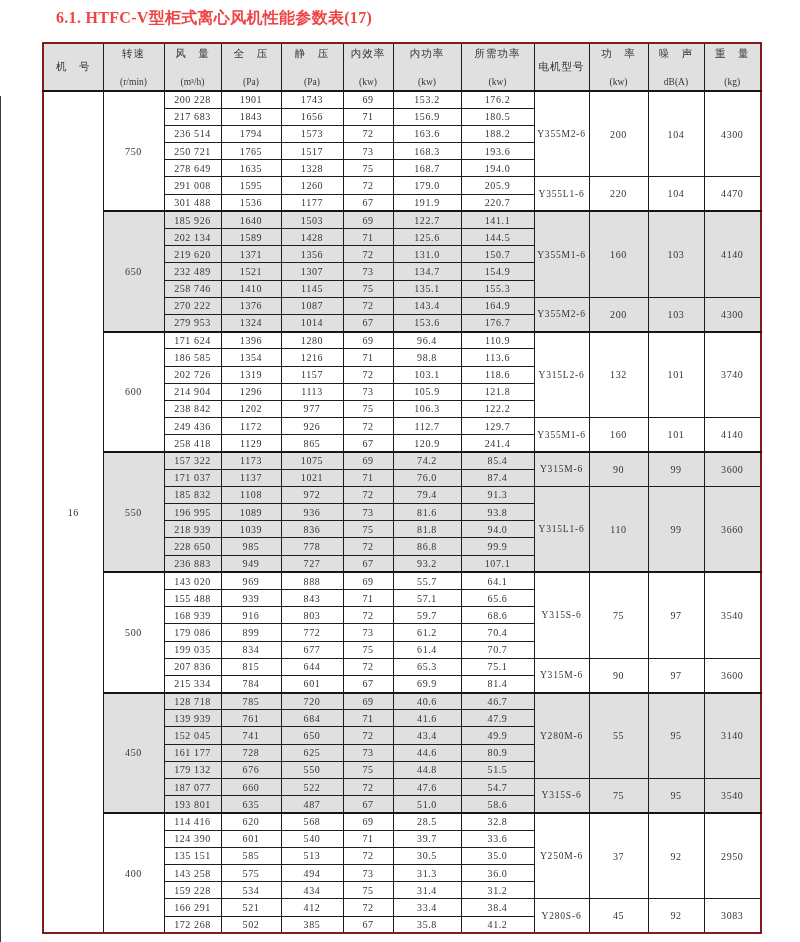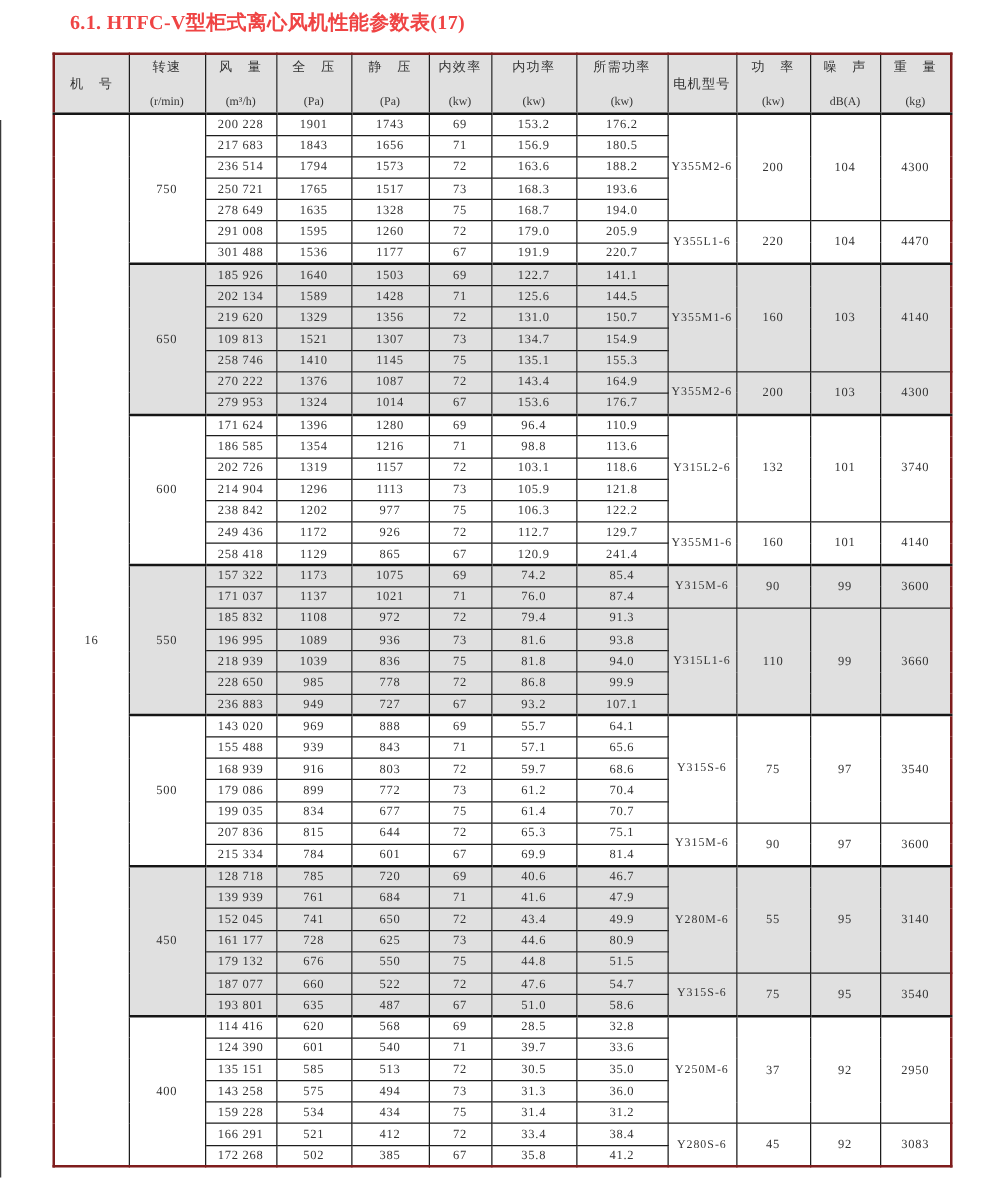--- a/index.html
+++ b/index.html
@@ -205,28 +205,28 @@
       <tr>
         <td class="sh">202 134</td>
         <td class="sh">1589</td>
         <td class="sh">1428</td>
         <td class="sh">71</td>
         <td class="sh">125.6</td>
         <td class="sh">144.5</td>
       </tr>
       <tr>
         <td class="sh">219 620</td>
-        <td class="sh">1329</td>
+        <td class="sh">1371</td>
         <td class="sh">1356</td>
         <td class="sh">72</td>
         <td class="sh">131.0</td>
         <td class="sh">150.7</td>
       </tr>
       <tr>
-        <td class="sh">109 813</td>
+        <td class="sh">232 489</td>
         <td class="sh">1521</td>
         <td class="sh">1307</td>
         <td class="sh">73</td>
         <td class="sh">134.7</td>
         <td class="sh">154.9</td>
       </tr>
       <tr>
         <td class="sh">258 746</td>
         <td class="sh">1410</td>
         <td class="sh">1145</td>

